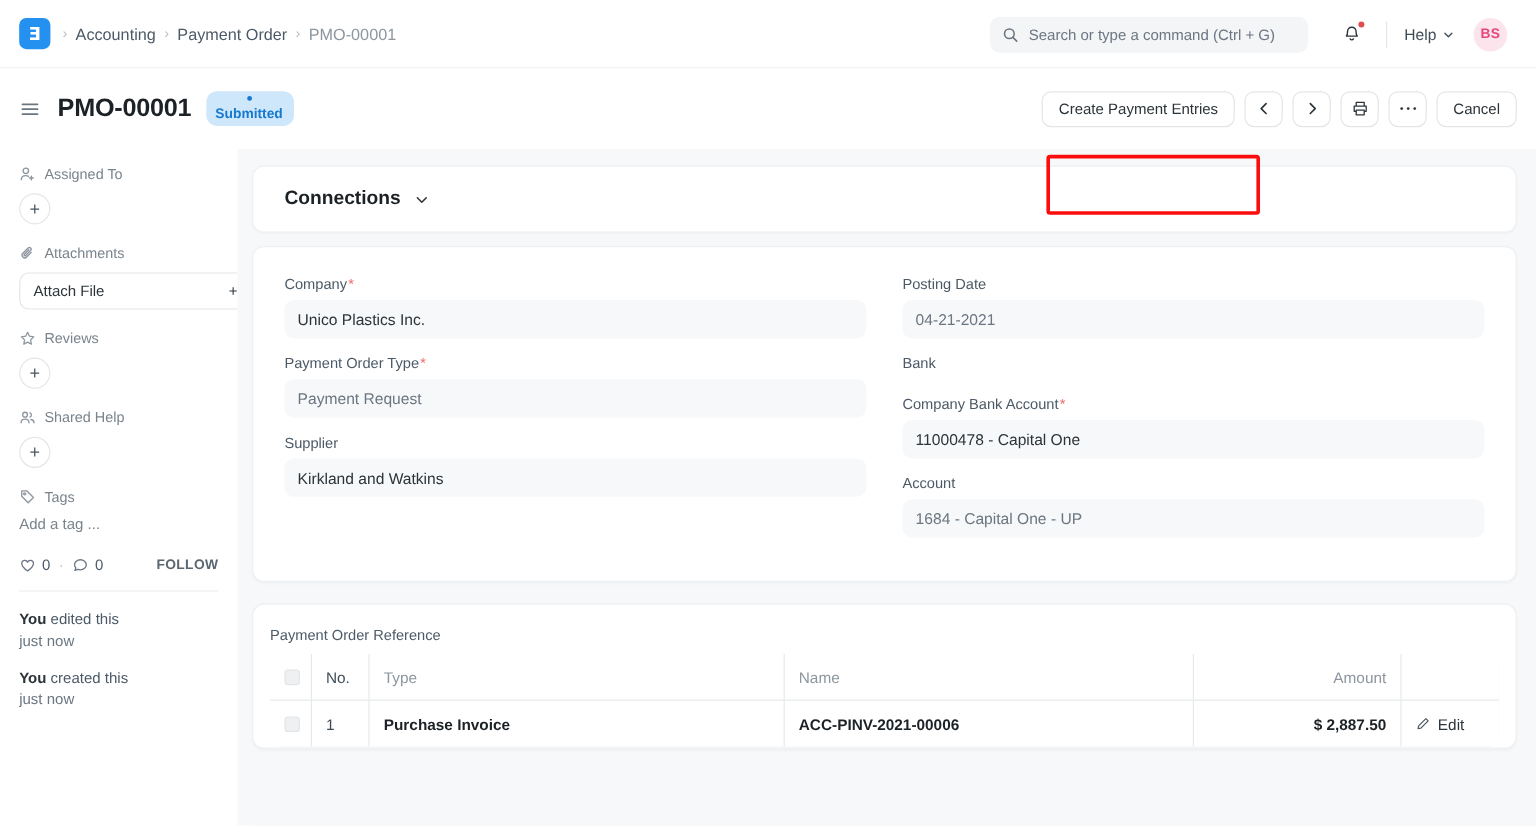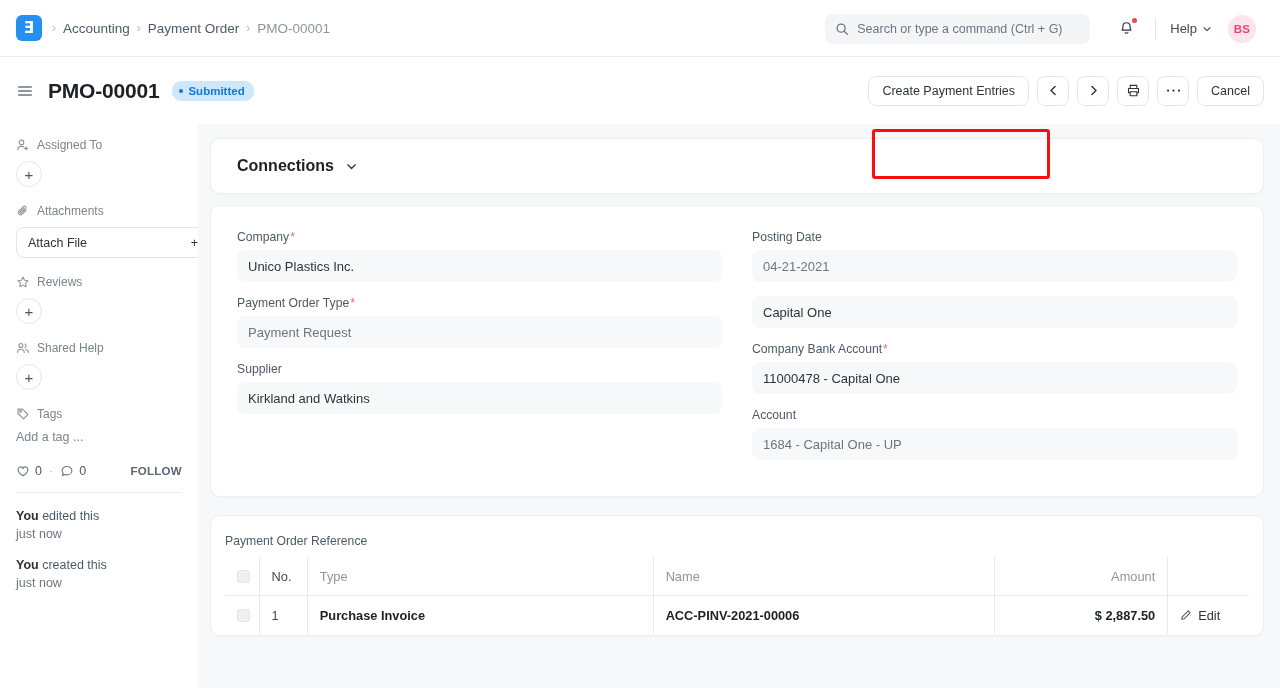--- a/index.html
+++ b/index.html
@@ -91,21 +91,21 @@
     letter-spacing: -0.2px;
   }
   .status-badge {
     margin-left: 13px;
     background: #cfe7fb;
     color: #1579d0;
     font-size: 11.5px;
     font-weight: 600;
     border-radius: 9px;
     padding: 4px 9px 4px 7px;
-    display: inline-flex; align-items: center; gap: 5px;
+    display: inline-flex; align-items: center; gap: 5px; flex-direction: column;
   }
   .status-badge .dot { width: 4px; height: 4px; border-radius: 50%; background: #1579d0; display:block; }
 
   .head-actions {
     position: absolute; right: 16px; top: 0; height: 67px;
     display: flex; align-items: center; gap: 8px;
   }
   .btn {
     height: 30px;
     border: 1px solid #e3e6e9;
@@ -514,21 +514,21 @@
             <div class="field-value">Kirkland and Watkins</div>
           </div>
         </div>
 
         <div class="col">
           <div class="field">
             <label class="field-label">Posting Date</label>
             <div class="field-value muted">04-21-2021</div>
           </div>
           <div class="field">
-            <div class="field-value">Capital One</div>
+            <label class="field-label">Bank</label>
           </div>
           <div class="field">
             <label class="field-label"><span>Company Bank Account</span><span class="req">*</span></label>
             <div class="field-value">11000478 - Capital One</div>
           </div>
           <div class="field">
             <label class="field-label">Account</label>
             <div class="field-value muted">1684 - Capital One - UP</div>
           </div>
         </div>

